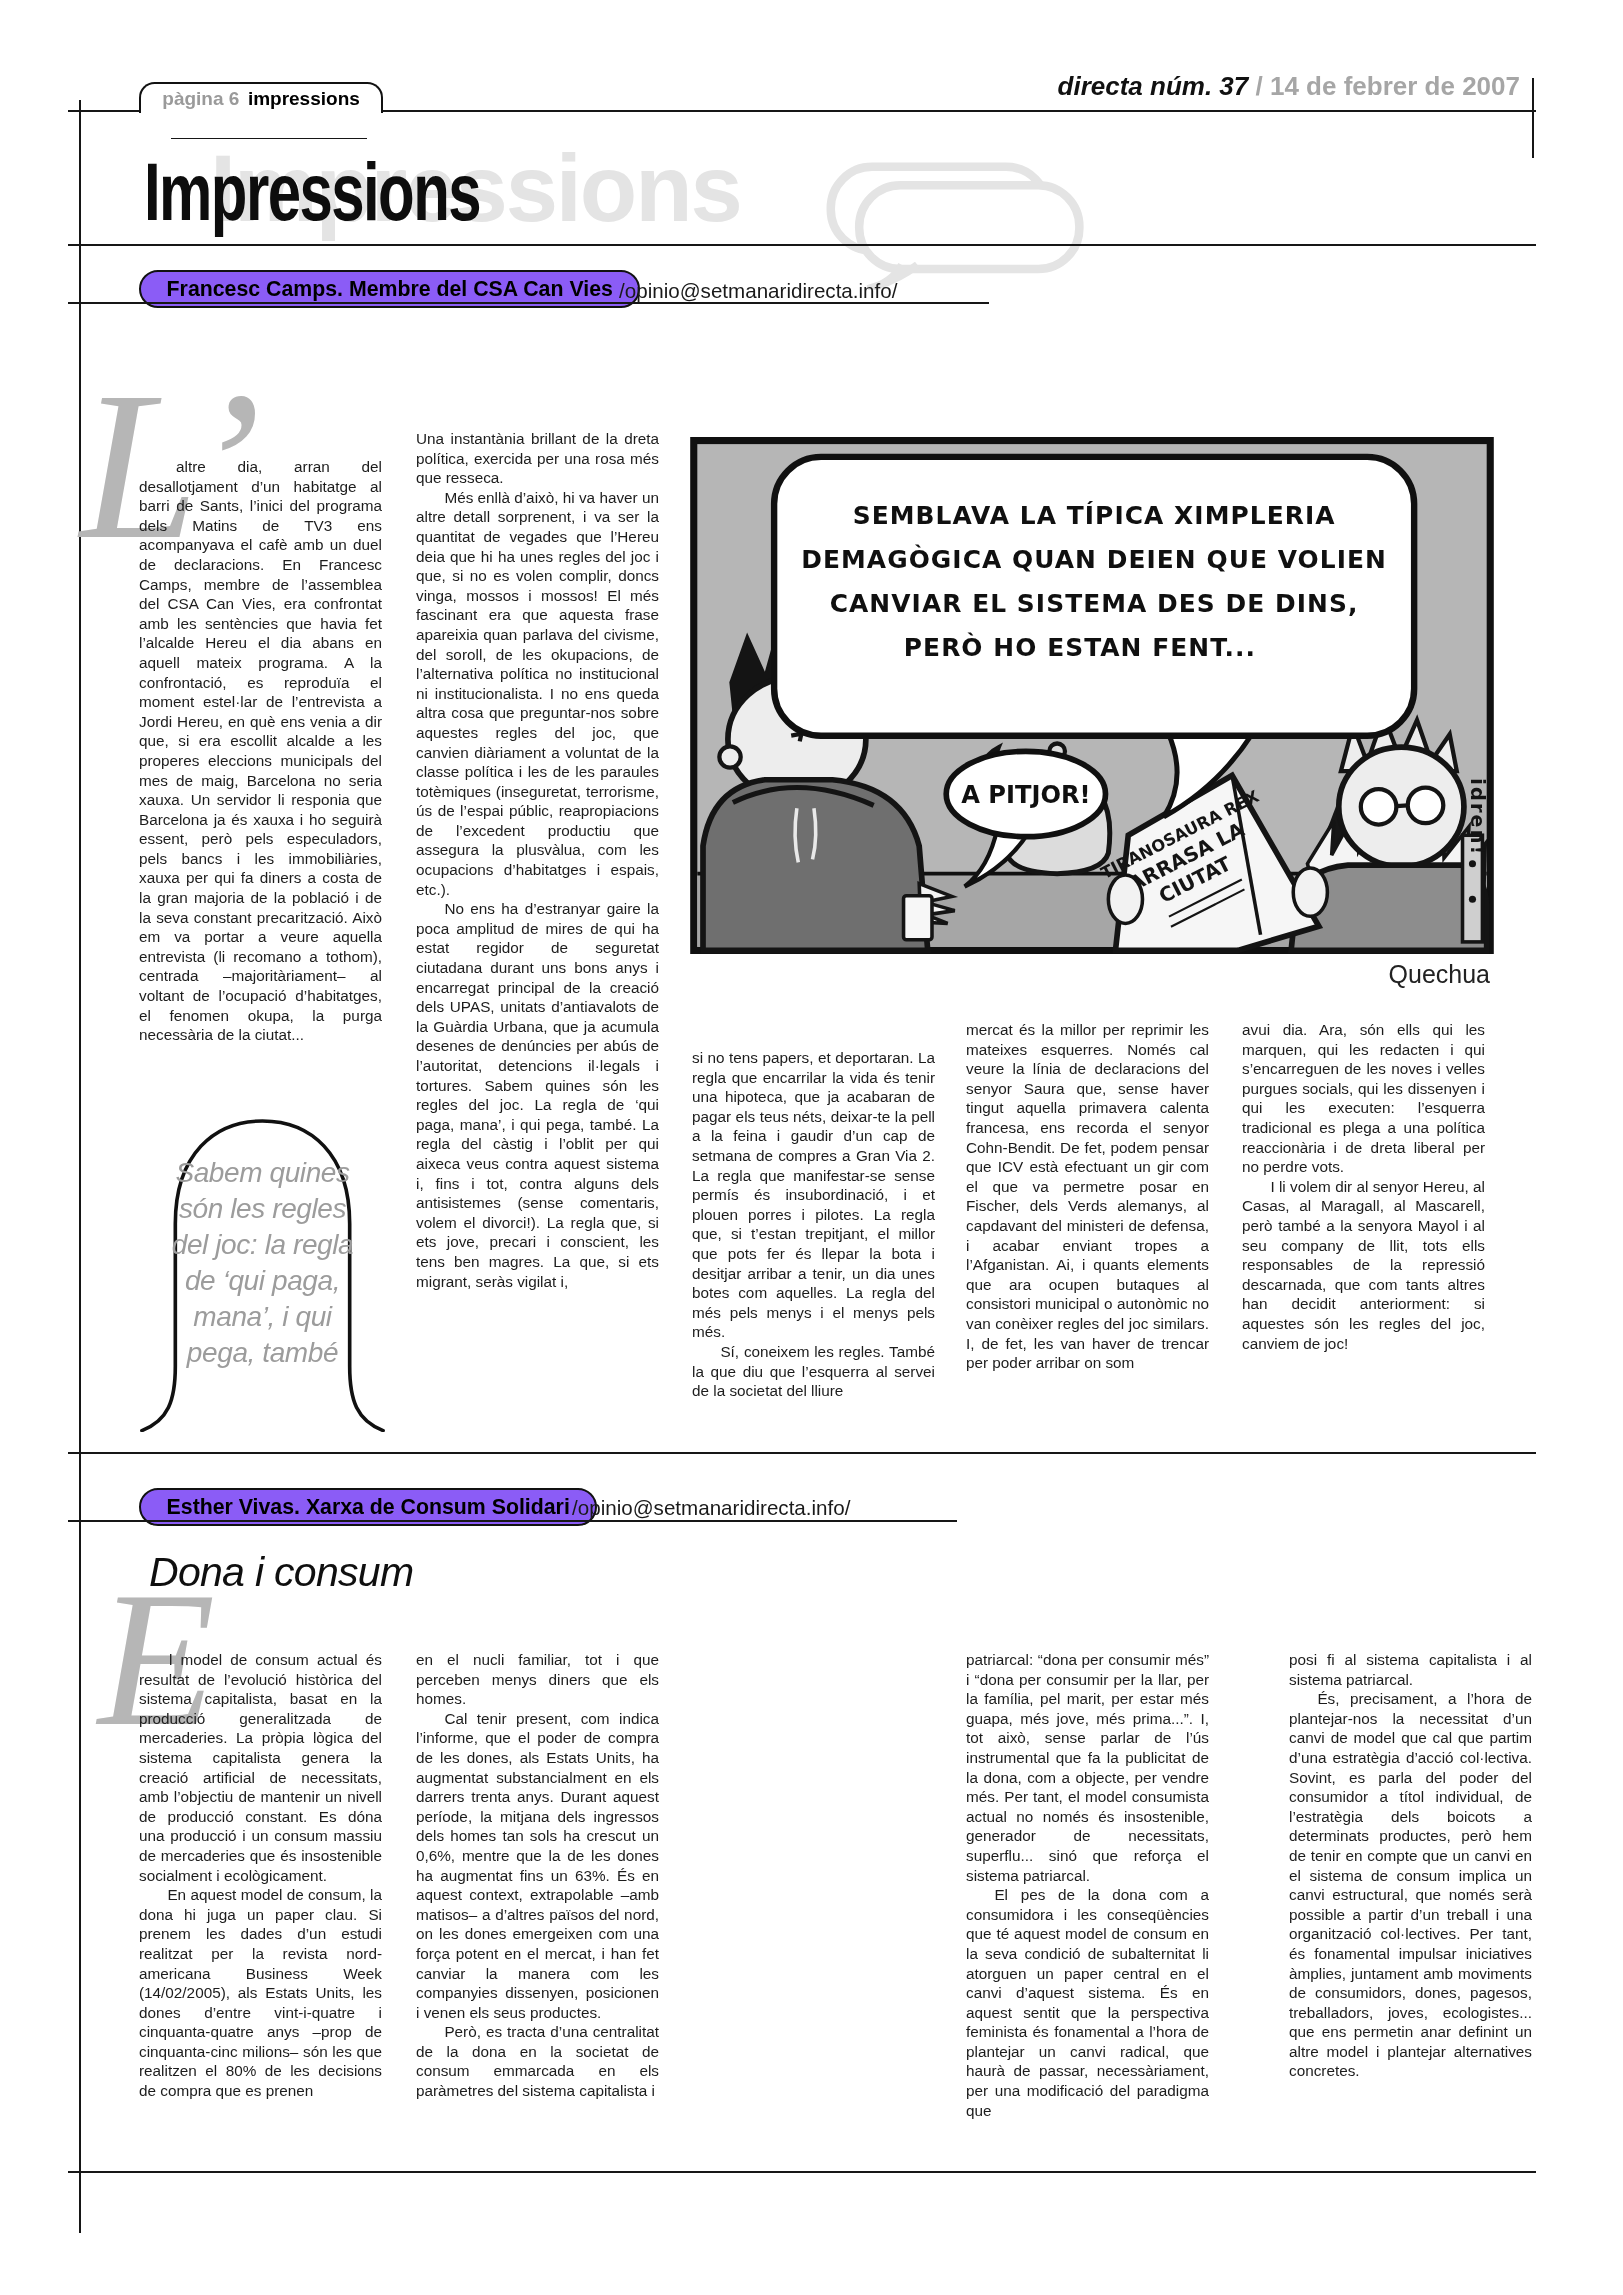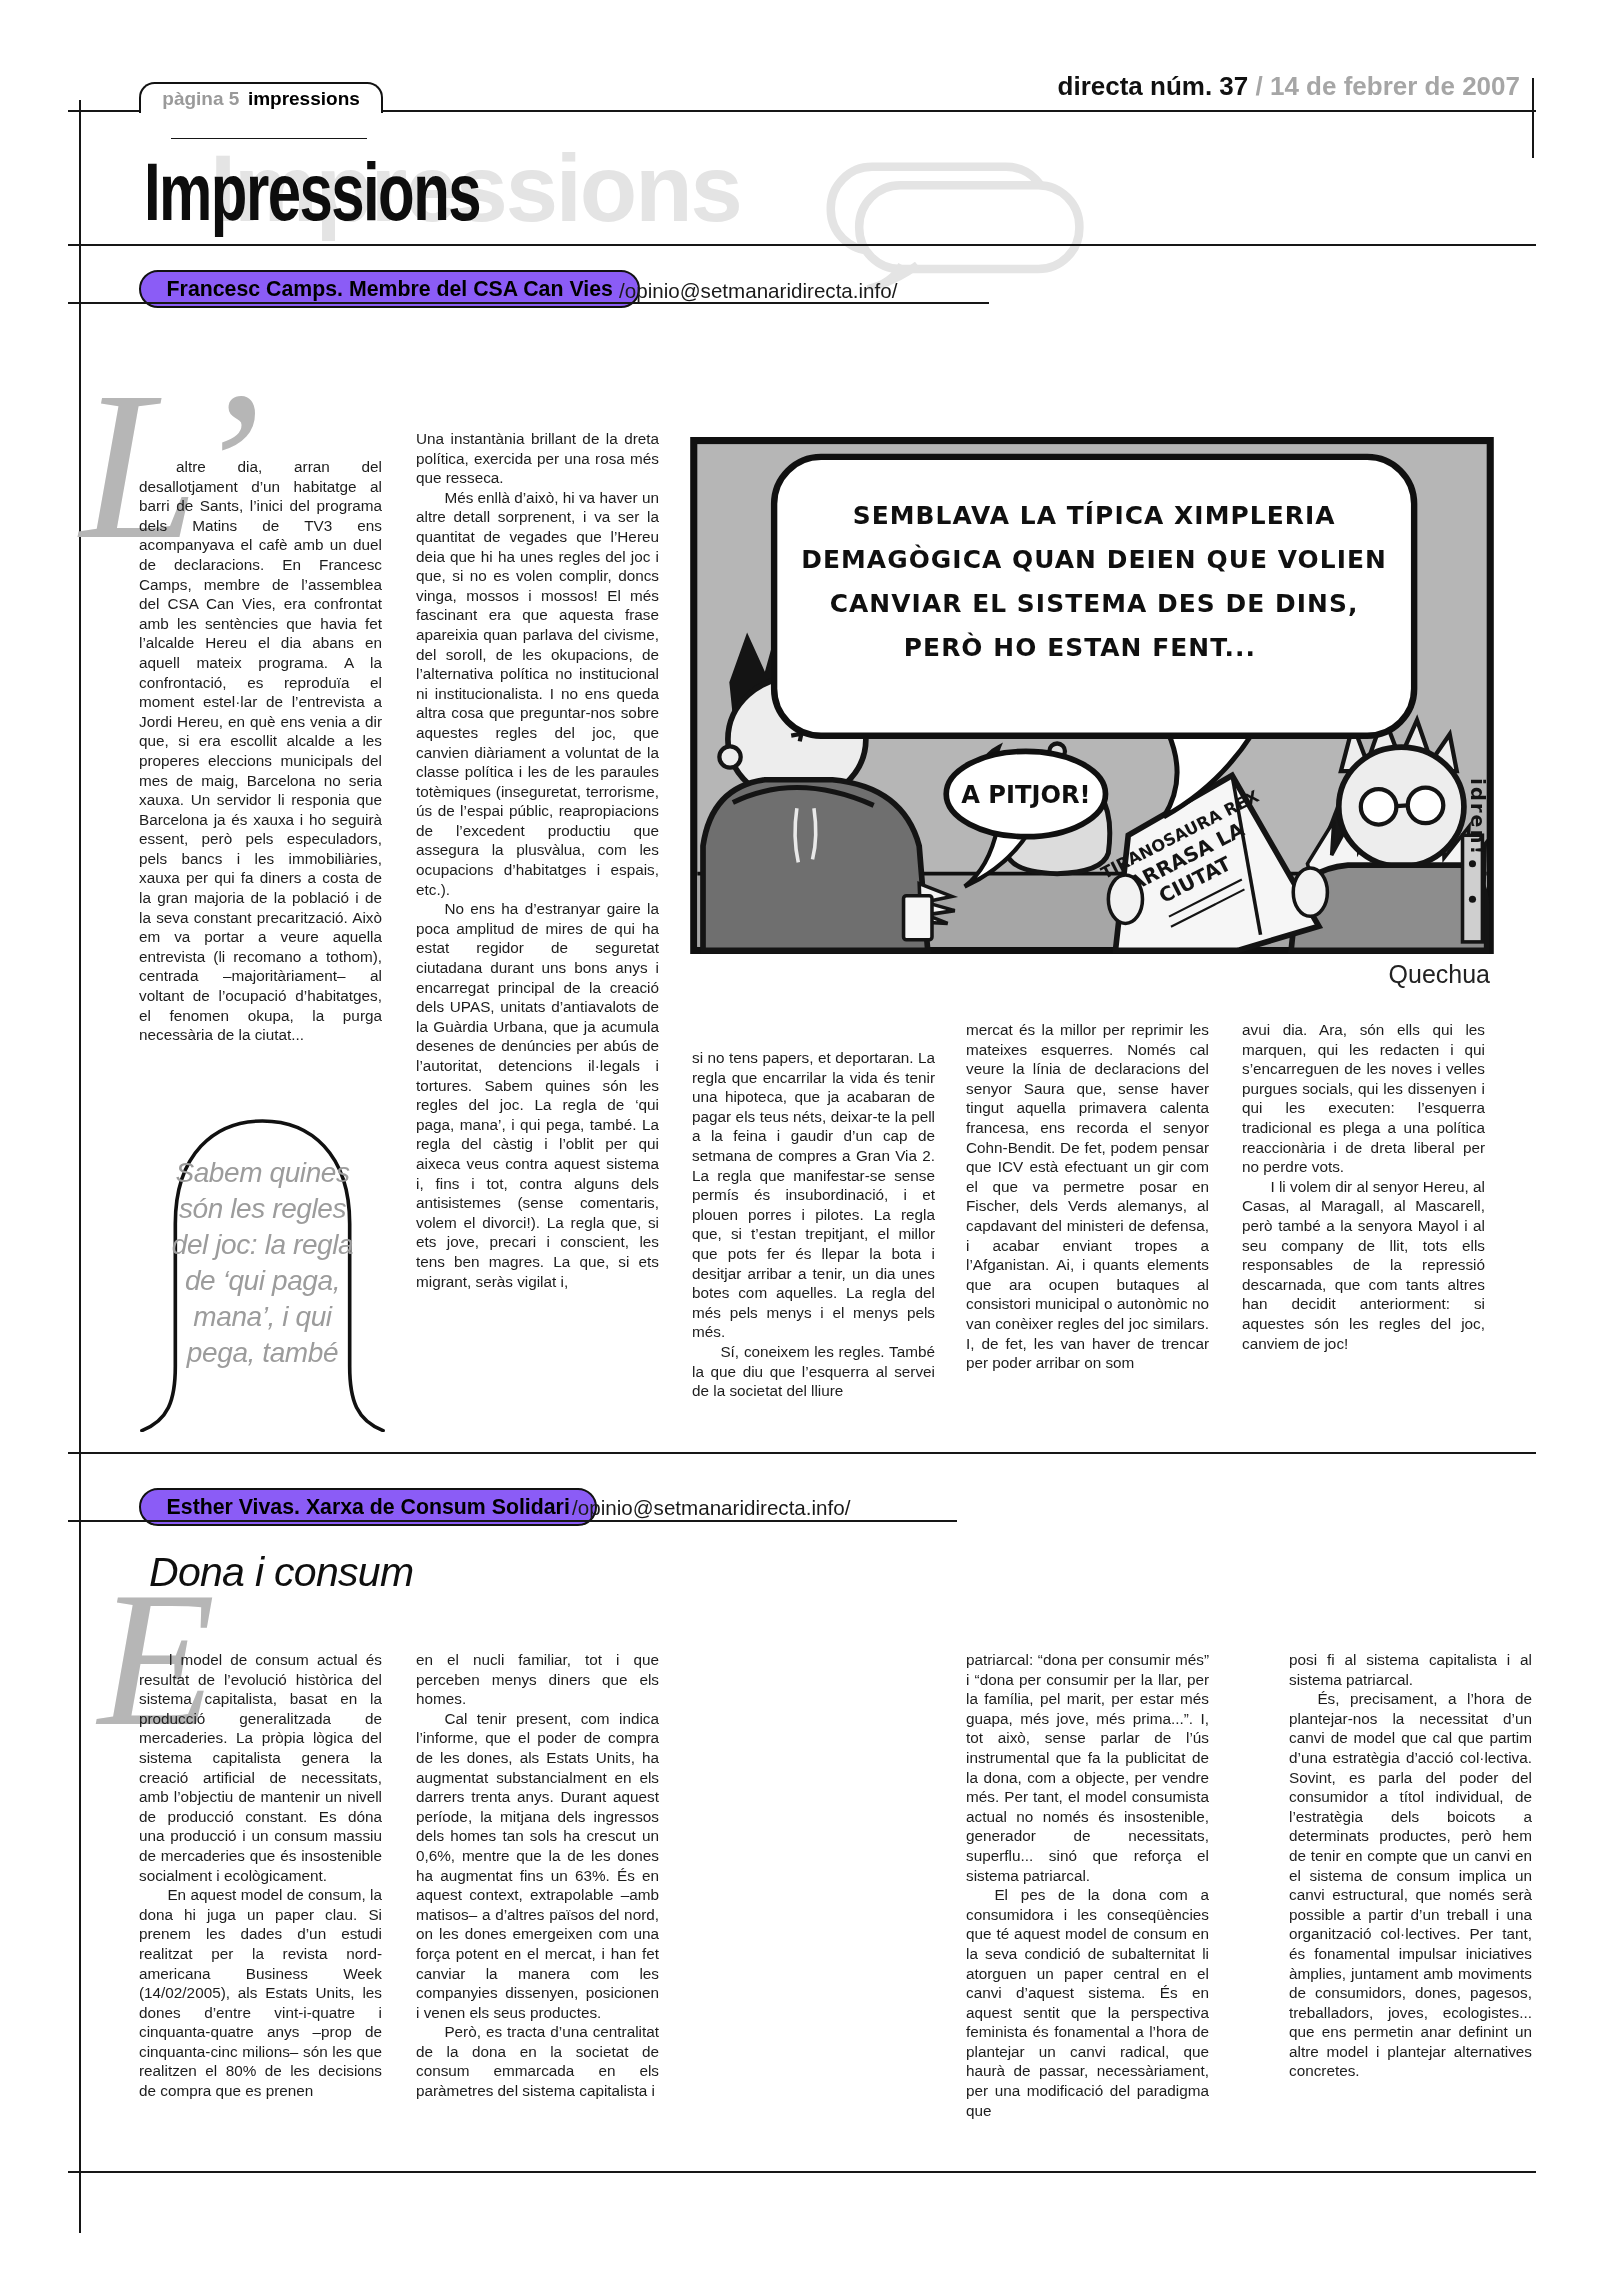--- a/index.html
+++ b/index.html
@@ -6,21 +6,21 @@
   .page{position:relative;width:1623px;height:2295px;background:#fff;margin:0 auto;
         font-family:"Liberation Sans",sans-serif;overflow:hidden;}
   .abs{position:absolute;}
   .rule{position:absolute;background:#161616;}
   
   .toptab{position:absolute;left:139px;top:82px;height:29px;display:flex;align-items:center;gap:8.5px;
           padding:0 21.3px;border:2.1px solid #111;border-bottom:none;border-radius:15.6px 15.6px 0 0;background:#fff;
           font-size:19px;font-weight:700;white-space:nowrap;}
   .toptab .pg{color:#9a9a9a;}
   .masthead{position:absolute;right:103px;top:71px;font-size:26px;white-space:nowrap;}
-  .masthead .issue{font-weight:700;color:#111;margin-left:16px;}
+  .masthead .issue{font-weight:700;font-style:italic;color:#111;margin-left:16px;}
   .masthead .sep,.masthead .date{font-weight:700;color:#a6a6a6;}
   
   .ghost-title{position:absolute;left:210px;top:142px;font-size:94px;font-weight:700;letter-spacing:-2.1px;
                color:#e4e4e4;line-height:1;}
   .main-title{position:absolute;left:144px;top:152px;font-size:81px;font-weight:700;letter-spacing:-2.1px;
               color:#0d0d0d;line-height:1;transform:scaleX(0.74);transform-origin:0 0;}
   
   .pill{position:absolute;height:34px;display:inline-flex;align-items:center;padding:0 25.6px;
         border:2.8px solid #111;border-radius:24px;background:#8b5cf6;font-size:21.3px;font-weight:700;white-space:nowrap;}
   .email{position:absolute;font-size:20.6px;color:#1a1a1a;white-space:nowrap;}
@@ -46,21 +46,21 @@
 </head>
 <body>
 
 <div class="page">
 
   <div class="rule" style="left:79px;top:100px;width:2.1px;height:2133px;"></div>
   <div class="rule" style="left:1532px;top:78px;width:2.1px;height:80px;"></div>
   <div class="rule" style="left:68px;top:110px;width:1468px;height:2.1px;"></div>
 
   <div class="toptab">
-    <span class="pg">pàgina 5</span>
+    <span class="pg">pàgina 6</span>
     <span>impressions</span>
   </div>
   <div class="masthead">
     <span class="issue">directa núm. 37</span>
     <span class="sep"> / </span>
     <span class="date">14 de febrer de 2007</span>
   </div>
 
   <div class="rule" style="left:171px;top:138px;width:196px;height:1.4px;"></div>
   <div class="ghost-title">Impressions</div>

